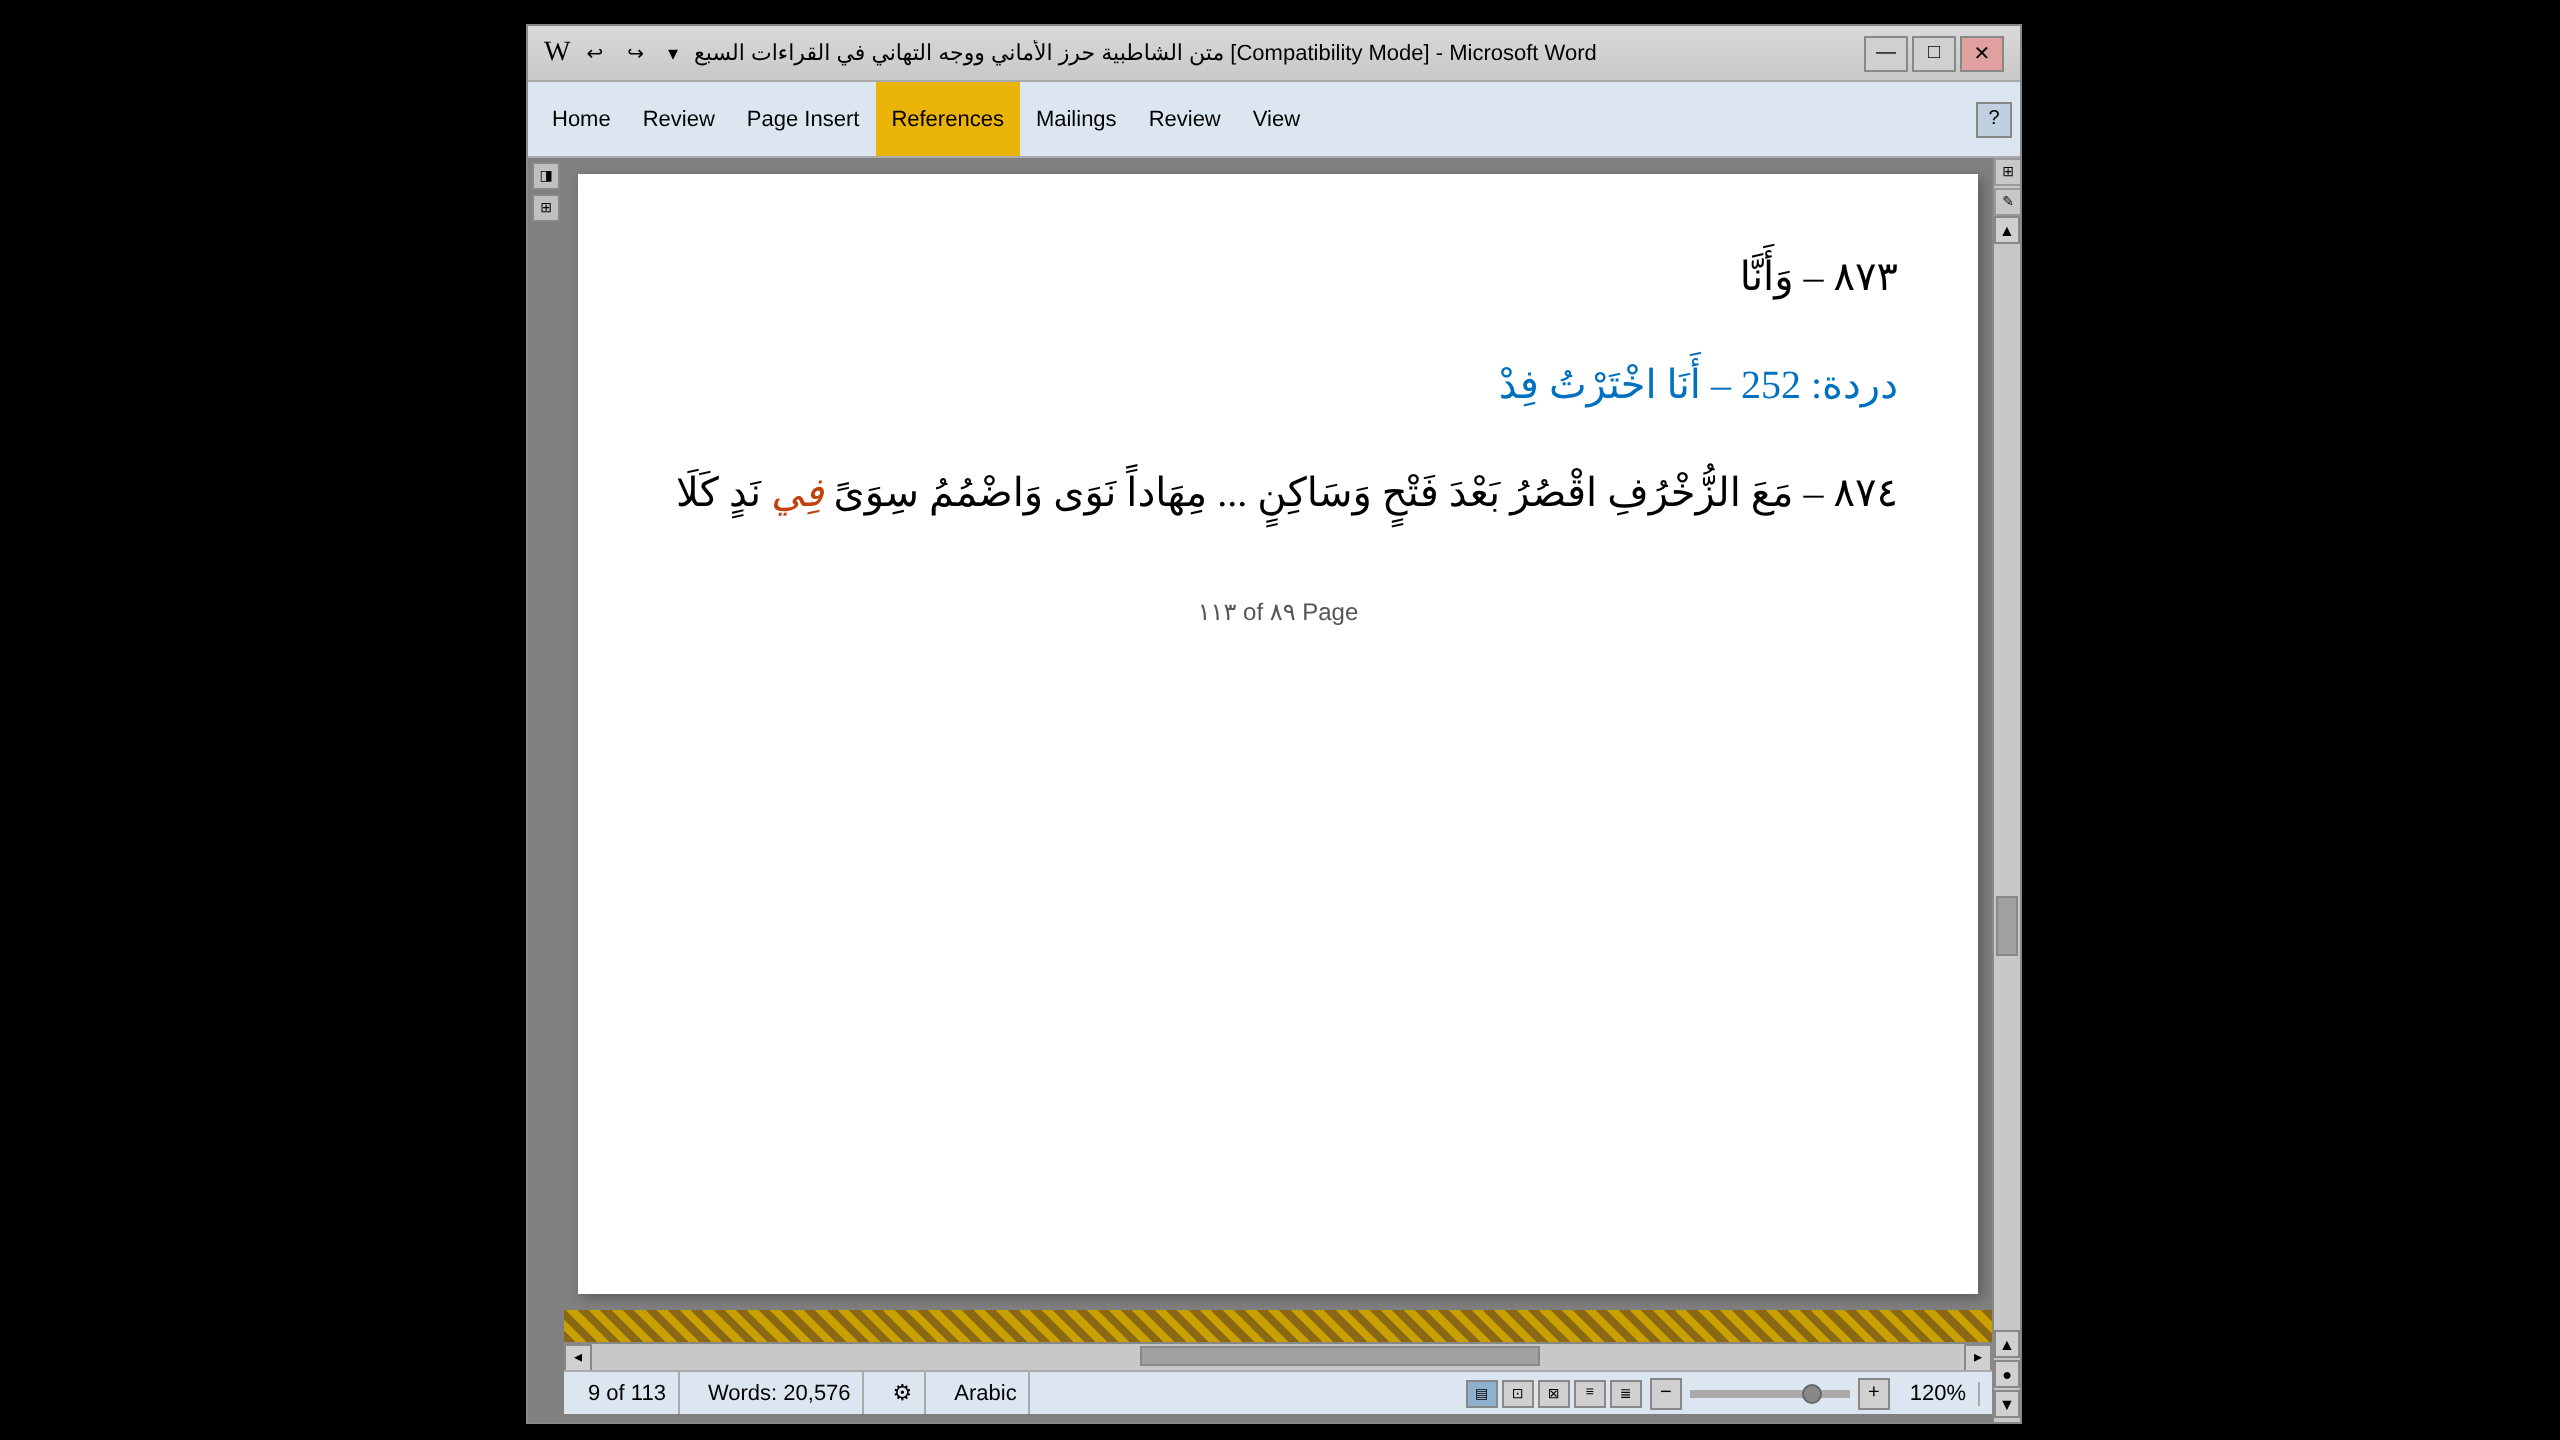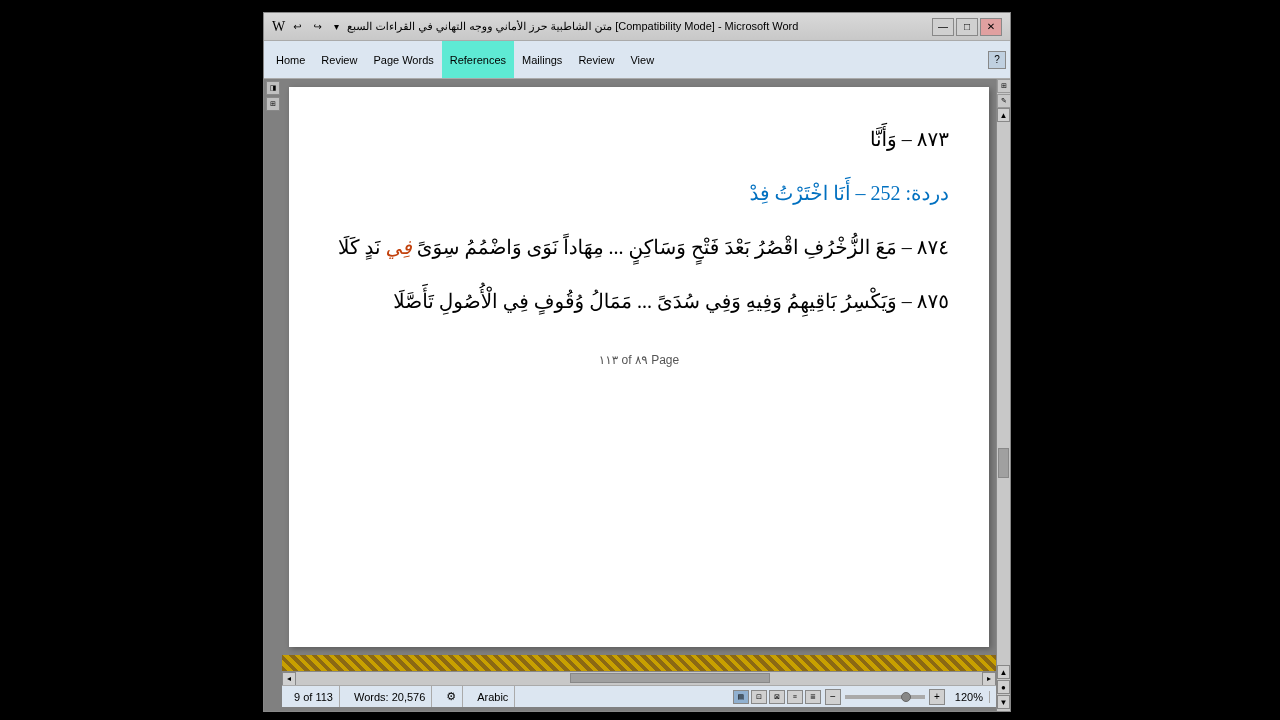--- a/index.html
+++ b/index.html
@@ -80,21 +80,21 @@
       padding: 2px 8px;
       font-size: 11px;
       font-family: Arial, sans-serif;
       cursor: pointer;
       color: #000;
       height: 100%;
       display: flex;
       align-items: center;
     }
     .menu-item:hover, .menu-item.active {
-      background: #5eead4;
+      background: #eab308;
     }
     .menu-right {
       margin-left: auto;
       display: flex;
       gap: 2px;
       align-items: center;
     }
     .menu-right-btn {
       width: 18px;
       height: 18px;
@@ -374,21 +374,21 @@
     <div class="title-bar-controls">
       <div class="title-btn">—</div>
       <div class="title-btn">□</div>
       <div class="title-btn close">✕</div>
     </div>
   </div>
 
   <div class="menu-bar">
     <div class="menu-item">Home</div>
     <div class="menu-item">Review</div>
-    <div class="menu-item">Page Words</div>
+    <div class="menu-item">Page Insert</div>
     <div class="menu-item active">References</div>
     <div class="menu-item">Mailings</div>
     <div class="menu-item">Review</div>
     <div class="menu-item">View</div>
     <div class="menu-right">
       <div class="menu-right-btn">?</div>
     </div>
   </div>
 
   <div class="content-area">
@@ -410,23 +410,20 @@
           <div class="drr-line" style="text-align:right; margin-bottom:10px;">
             <span>دردة: 252 – أَنَا اخْتَرْتُ فِدْ</span>
           </div>
 
 
 
           <div style="text-align:right; margin-bottom:10px; color:#000;">
             <span>٨٧٤ – مَعَ الزُّخْرُفِ اقْصُرُ بَعْدَ فَتْحٍ وَسَاكِنٍ ... مِهَاداً نَوَى وَاضْمُمُ سِوَىً <span style="color:#c2410c;font-style:italic;">فِي</span> نَدٍ كَلَا</span>
           </div>
 
-          <div style="text-align:right; margin-bottom:10px; color:#000;">
-            <span>٨٧٥ – وَيَكْسِرُ بَاقِيهِمُ وَفِيهِ وَفِي سُدَىً ... مَمَالُ وُقُوفٍ فِي الْأُصُولِ تَأَصَّلَا</span>
-          </div>
         </div>
 
         <div class="page-footer">
           <span>Page ٨٩ of ١١٣</span>
         </div>
       </div>
 
       <div class="bottom-border"></div>
 
       <div class="hscroll-bar">

